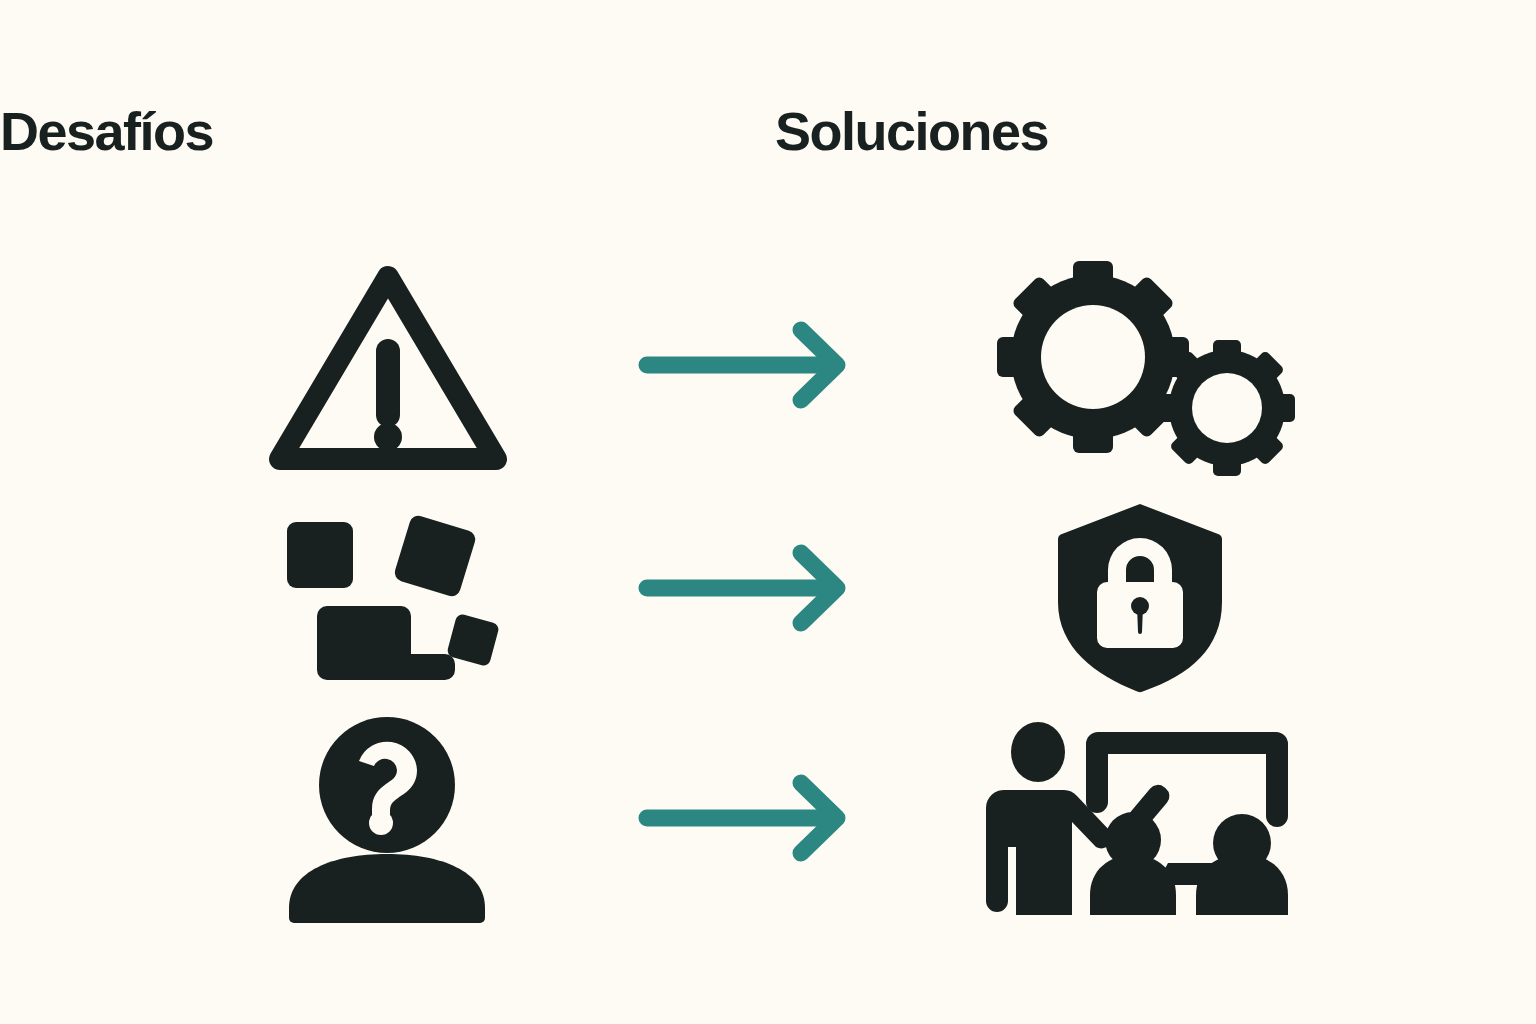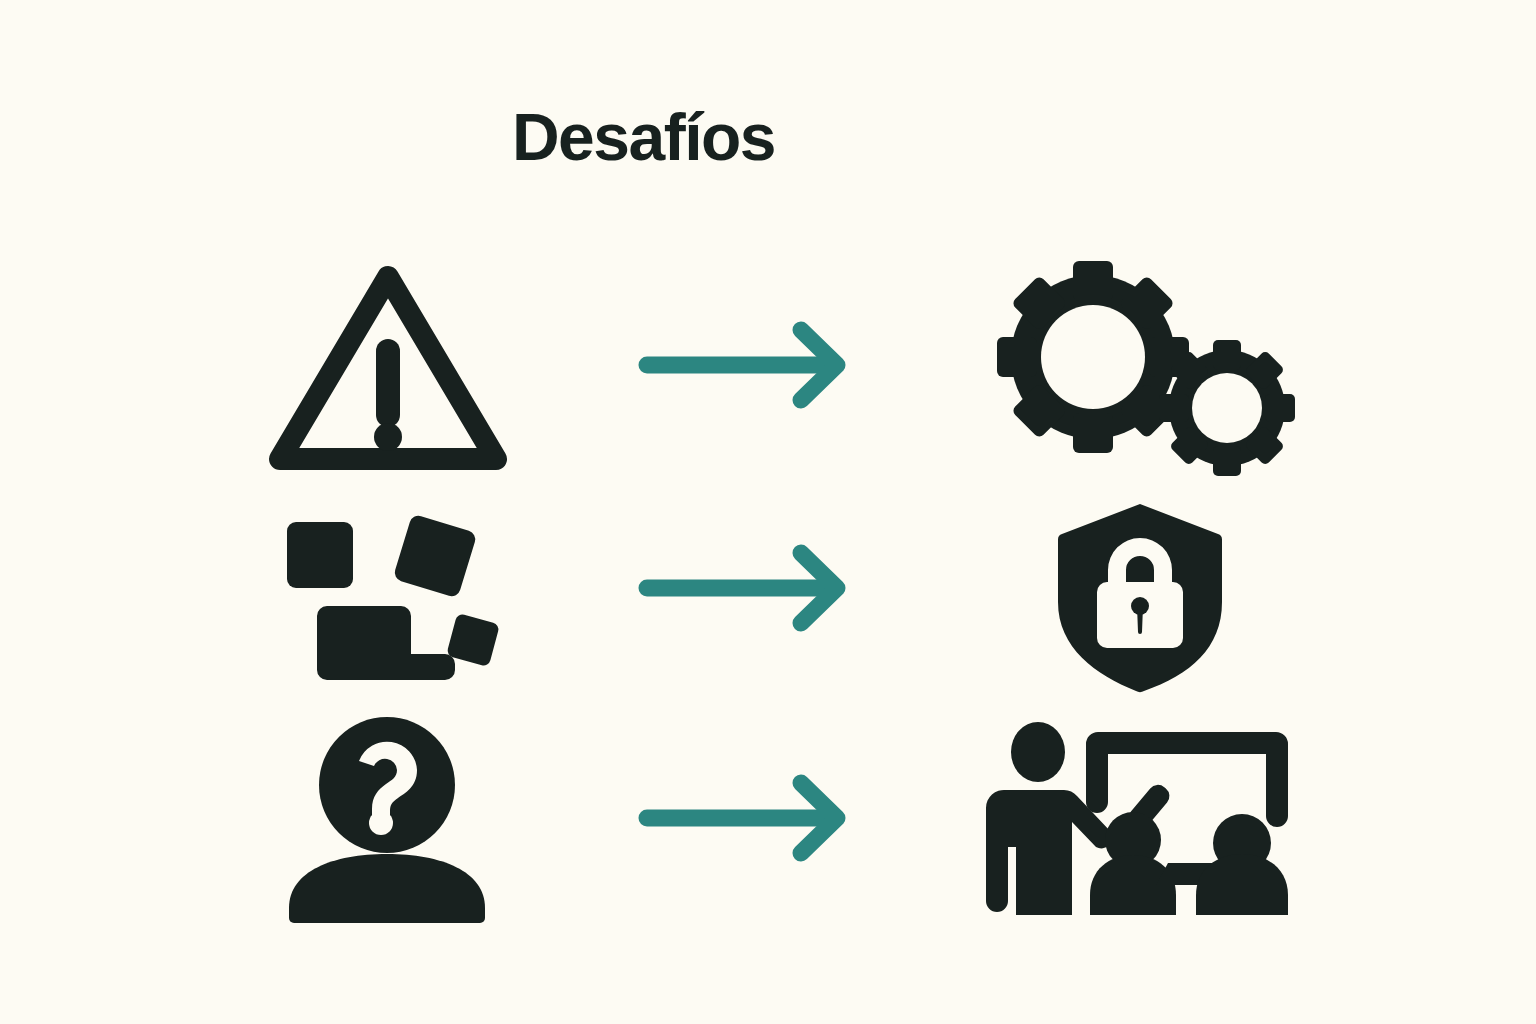--- a/index.html
+++ b/index.html
@@ -16,27 +16,27 @@
   }
   .canvas {
     position: relative;
     width: 1536px;
     height: 1024px;
     background: #FDFBF3;
   }
   .heading {
     position: absolute;
     top: 104px;
-    font-size: 66px;
+    font-size: 54px;
     font-weight: 700;
     letter-spacing: -1.5px;
     color: #18211F;
     line-height: 1;
     white-space: nowrap;
-    text-align: right;
+    text-align: left;
   }
   .heading-challenges {
     left: 0;
     width: 775px;
   }
   .heading-solutions {
     left: 775px;
     width: 761px;
   }
   .icon-cell {
@@ -69,20 +69,21 @@
 
   svg { display: block; overflow: visible; }
 </style>
 </head>
 <body>
 
 <div class="canvas">
 
   <div class="heading heading-challenges">Desafíos</div>
 
+  <div class="heading heading-solutions">Soluciones</div>
 
   <div class="icon-cell row1-left">
     <span>
       <svg width="240" height="215" viewBox="0 0 240 215" aria-hidden="true">
         <path d="M120 14 L228 196 L12 196 Z" fill="none" stroke="#18211F" stroke-width="22" stroke-linejoin="round" stroke-linecap="round"></path>
         <rect x="108" y="76" width="24" height="88" rx="12" fill="#18211F"></rect>
         <circle cx="120" cy="183" r="14" fill="#18211F" transform="translate(0,-9)"></circle>
       </svg>
     </span>
   </div>

